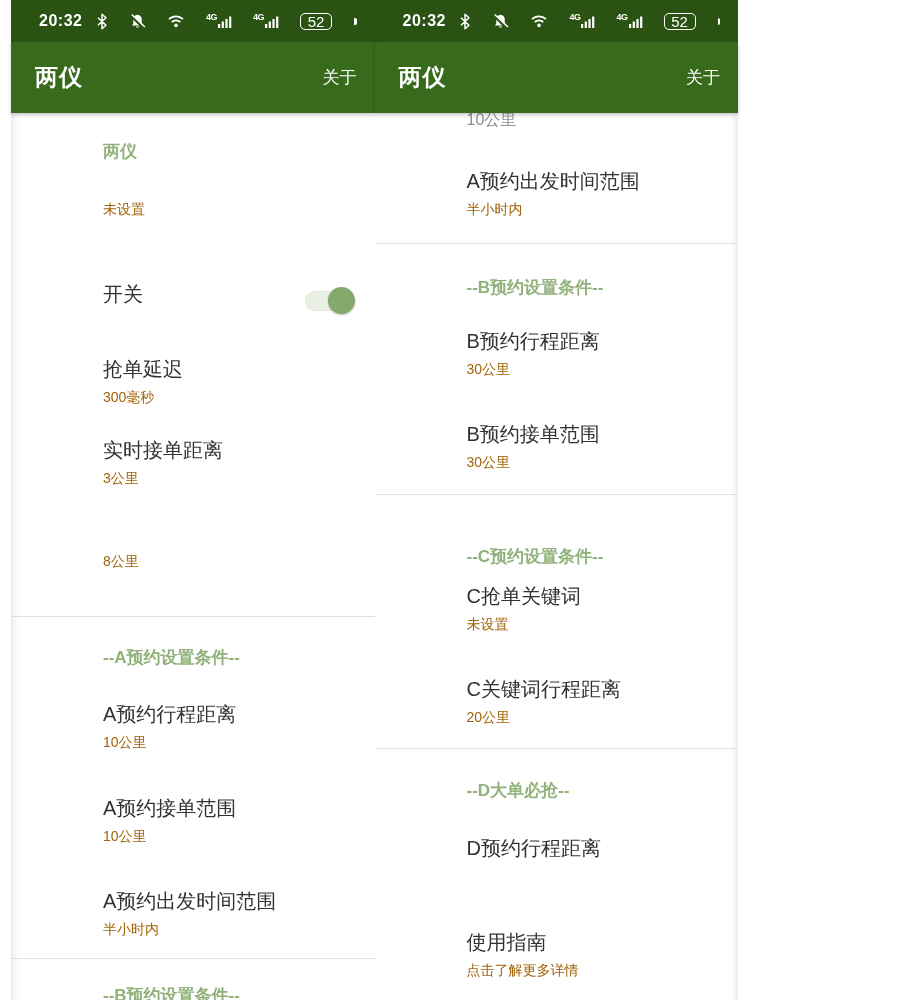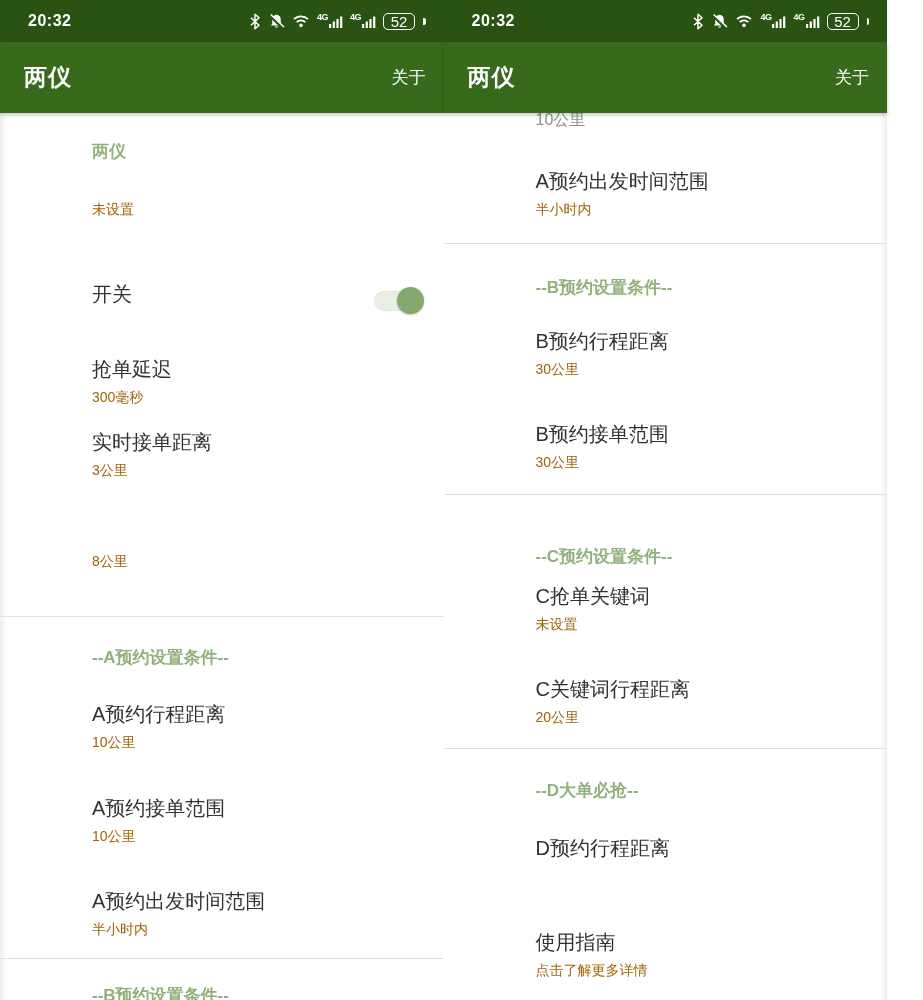--- a/index.html
+++ b/index.html
@@ -1,25 +1,25 @@
 <!DOCTYPE html>
 <html><head>
 <meta charset="utf-8">
 <style>
   * { margin:0; padding:0; box-sizing:border-box; }
   html,body { width:923px; height:1000px; background:#ffffff; overflow:hidden;
               font-family:"Liberation Sans", sans-serif; }
-  .wrap { display:flex; width:887px; height:1000px; }
+  .wrap { display:flex; width:738px; height:1000px;padding-left:11px; }
   .pane { width:461.5px; height:1000px; position:relative; background:#fff; }
 
   
   .status-bar { height:42px; background:#2a5213; color:#fff; display:flex;
                 align-items:center; justify-content:space-between; padding:0 18px 0 28px; }
   .time { font-size:16px; font-weight:700; letter-spacing:.5px; }
-  .sicons { display:flex; align-items:center; gap:7px;text-align:right; }
+  .sicons { display:flex; align-items:center; gap:21px;text-align:right; }
   .sig { display:flex; align-items:flex-end; gap:1px; }
   .sig .g { font-style:normal; font-size:9px; font-weight:700; color:#fff; line-height:1;
             transform:translateY(-6px); letter-spacing:-.5px; }
   .batt { width:32px; height:17px; border:1.6px solid #fff; border-radius:5px;
           display:flex; align-items:center; justify-content:center; color:#fff;
           font-size:15px; font-weight:400; }
   .nub { width:2.5px; height:7px; background:#fff; border-radius:0 2px 2px 0; margin-left:1px; }
 
   
   .app-bar { height:71px; background:#376a1b; color:#fff; display:flex; align-items:center;
@@ -114,21 +114,21 @@
       <div class="switch" style="top:178px">
         <span class="track"></span>
         <span class="thumb"></span>
       </div>
 
       <div class="pref" style="top:245px">
         <div class="pref-title">抢单延迟</div>
         <div class="pref-value">300毫秒</div>
       </div>
 
-      <div class="pref" style="top:318px">
+      <div class="pref" style="top:326px">
         <div class="pref-title">实时接单距离</div>
         <div class="pref-value">3公里</div>
       </div>
 
       <div class="pref" style="top:432px">
         <div class="pref-value">8公里</div>
       </div>
 
       <div class="divider" style="top:503px"></div>
 

